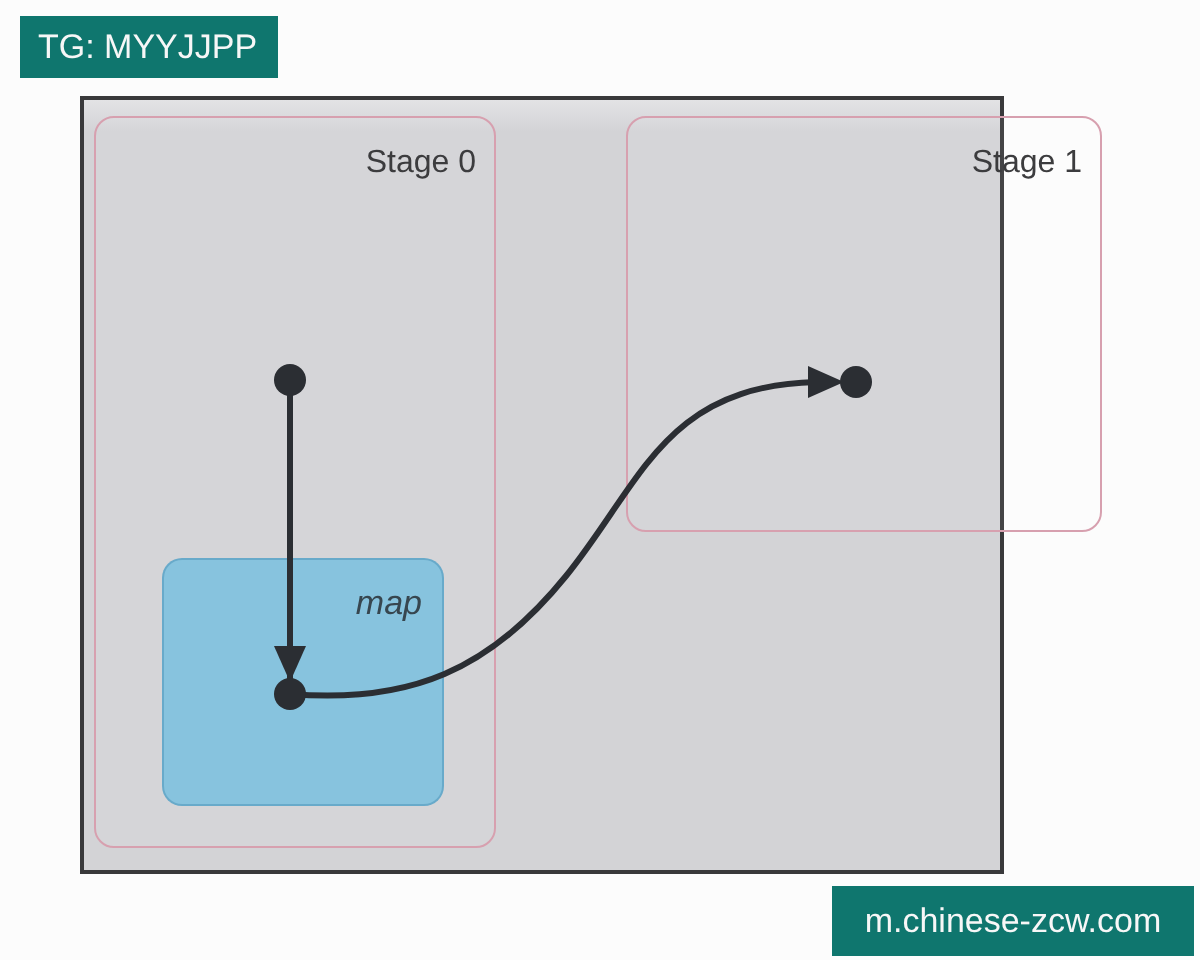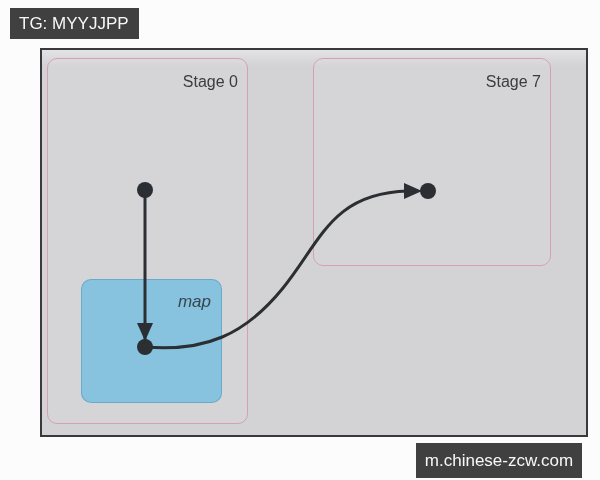--- a/index.html
+++ b/index.html
@@ -3,31 +3,31 @@
 <meta charset="utf-8">
 <style>
   html,body{margin:0;padding:0;}
   body{
     width:600px;height:480px;position:relative;overflow:hidden;
     background:#fcfcfc;
     font-family:"Liberation Sans", sans-serif;
   }
   .tag{
     position:absolute;
-    background:#404040;
+    background:#0f766e;
     color:#f7f7f7;
     font-size:17px;
     display:flex;align-items:center;
     box-sizing:border-box;
   }
   .tag-top{left:10px;top:8px;width:129px;height:31px;padding-left:9px;}
-  .tag-bottom{left:416px;top:443px;width:166px;height:35px;justify-content:center;}
+  .tag-bottom{left:416px;top:443px;width:181px;height:35px;justify-content:center;}
 
   .shot{
-    position:absolute;left:40px;top:48px;width:548px;height:389px;
+    position:absolute;left:40px;top:48px;width:462px;height:389px;
     box-sizing:border-box;
     border:2px solid #39393b;
     background:linear-gradient(#e3e3e5 0px,#d3d3d6 16px);
   }
   .stage{
     position:absolute;
     border:1px solid #d7a0af;
     border-radius:10px;
     box-sizing:border-box;
     background:rgba(255,255,255,0.06);
@@ -61,21 +61,21 @@
 <div class="shot">
 
   <div class="stage stage0">
     <div class="stage-label">Stage 0</div>
     <div class="node node-map">
       <span>map</span>
     </div>
   </div>
 
   <div class="stage stage1">
-    <div class="stage-label">Stage 7</div>
+    <div class="stage-label">Stage 1</div>
 
   </div>
 
   <svg class="edges" width="514" height="385" viewBox="0 0 514 385">
 
     <line x1="103" y1="140" x2="103" y2="293" stroke="#2b2e33" stroke-width="3"></line>
     <polygon points="103,291 95,273 111,273" fill="#2b2e33"></polygon>
 
     <path d="M103,297 C163,302 203,285 241,238 C279,191 290,143 366,141" fill="none" stroke="#2b2e33" stroke-width="3"></path>
     <polygon points="380,141 362,133 362,149" fill="#2b2e33"></polygon>

